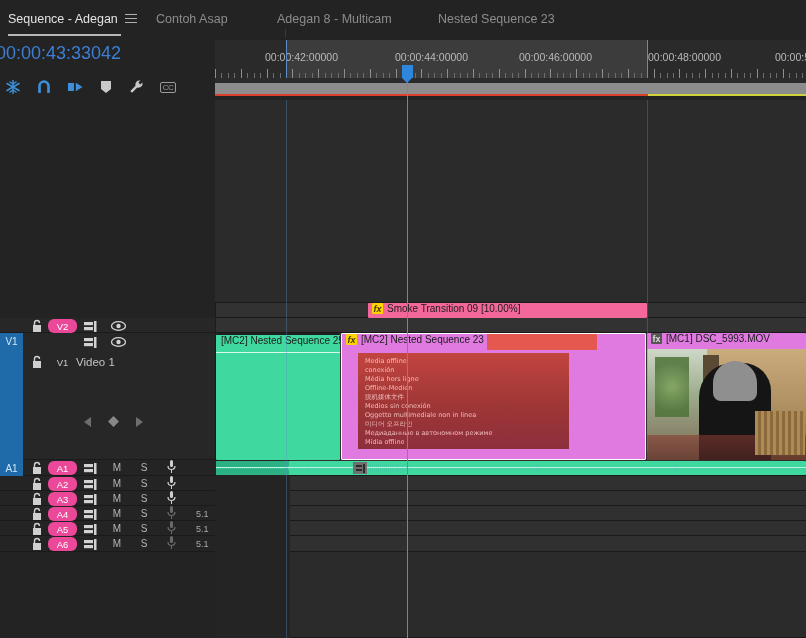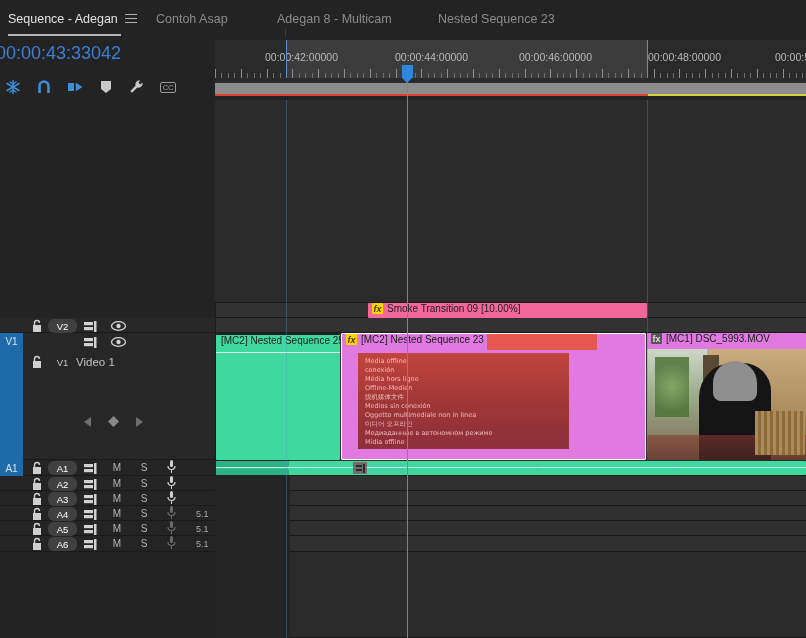--- a/index.html
+++ b/index.html
@@ -58,21 +58,21 @@
   .hdr-row { position: absolute; left: 0; width: 215px; background: #272727;
              border-bottom: 1px solid #1a1a1a; }
   .hdr-row.vid { background: #272727; }
   .hdr-row.aud { background: #242424; }
   .src-patch { position: absolute; left: 0; width: 23px; background: #1f6aa8;
                display: flex; align-items: flex-start; justify-content: center;
                color: #cfe6f8; font-size: 10px; padding-top: 3px; }
   .lock { position: absolute; width: 14px; height: 14px; }
   .tname { position: absolute; width: 29px; height: 14px; display: flex; align-items: center;
            justify-content: center; font-size: 9.5px; color: #c9c9c9; }
-  .tname.sel { background: #404040; color: #ffffff; border-radius: 6px; }
+  .tname.sel { background: #ec4899; color: #ffffff; border-radius: 6px; }
   .tglyph { position: absolute; width: 16px; height: 14px; display: flex;
             align-items: center; justify-content: center; }
   .ms { position: absolute; font-size: 10px; color: #b5b5b5; width: 12px; text-align: center; }
   .ch51 { position: absolute; font-size: 9px; color: #a9a9a9; }
   .tlabel { position: absolute; font-size: 11.5px; color: #c2c2c2; }
   .mixval { position: absolute; font-size: 11px; color: #6fa8e0; background: #17456e; padding: 0 4px; }
   .navrow { position: absolute; display: flex; align-items: center; gap: 16px; }
 
   .trk { position: absolute; left: 0; width: 591px; border-bottom: 1px solid #1a1a1a; }
   .trk.v { background: #323232; }

